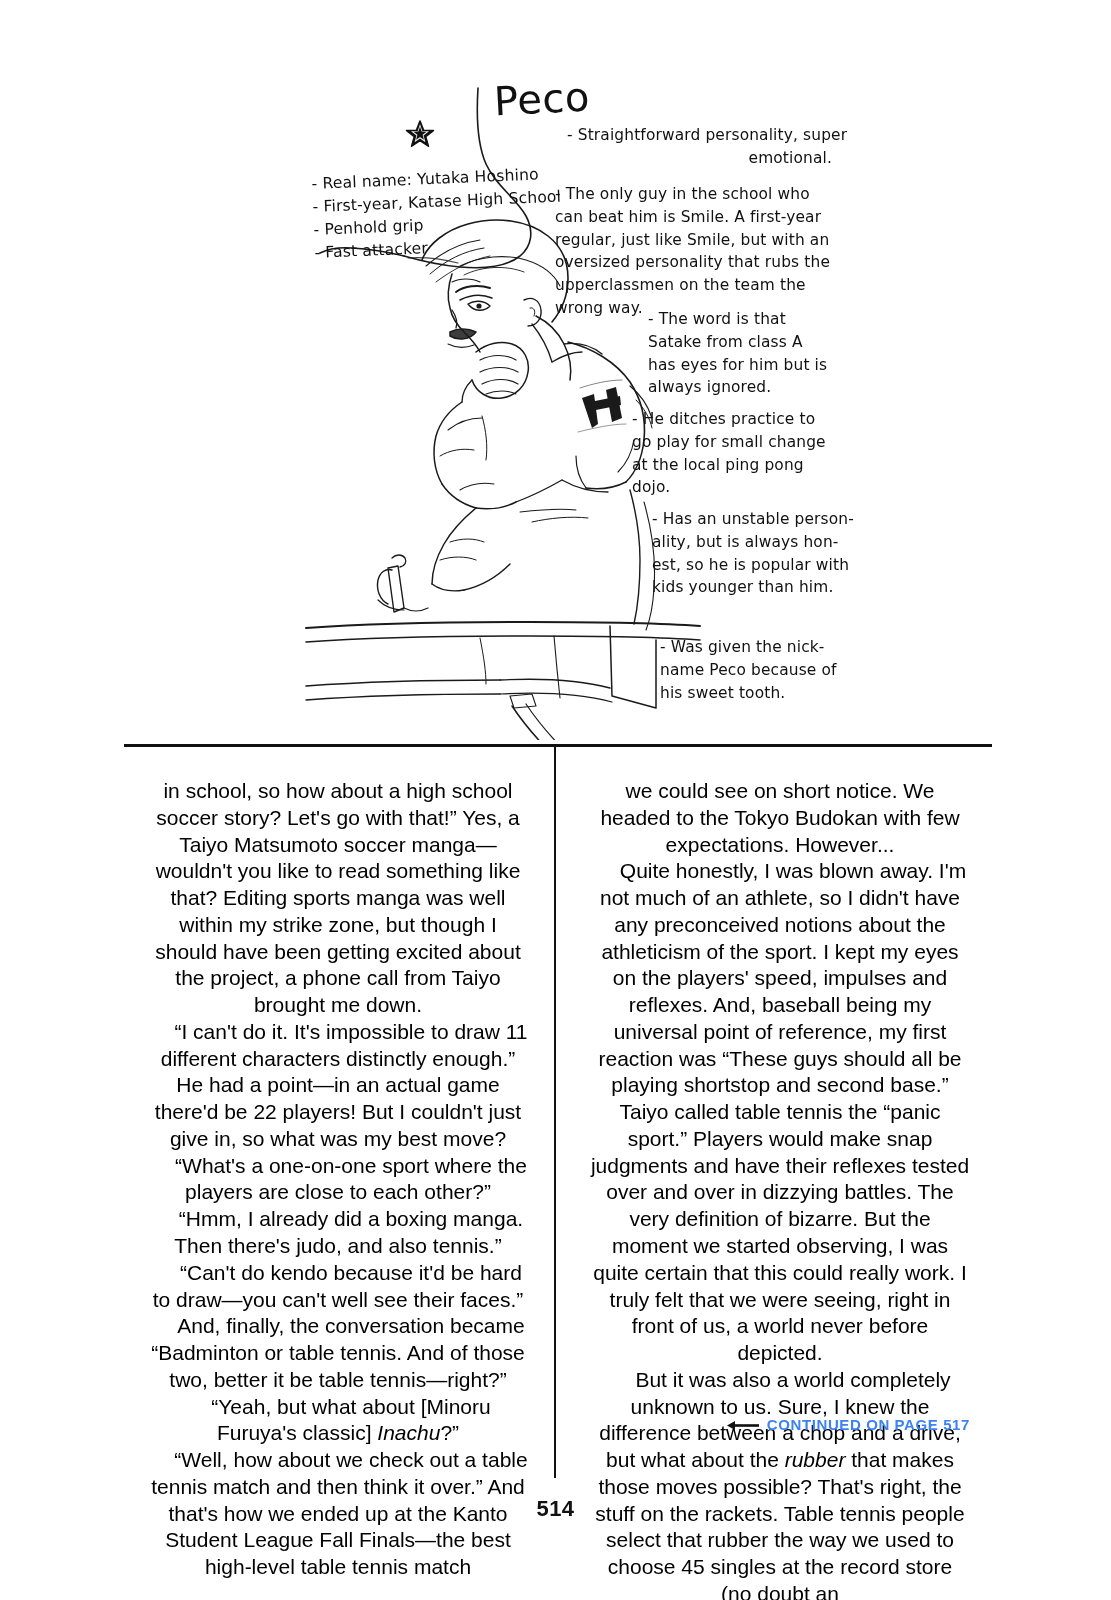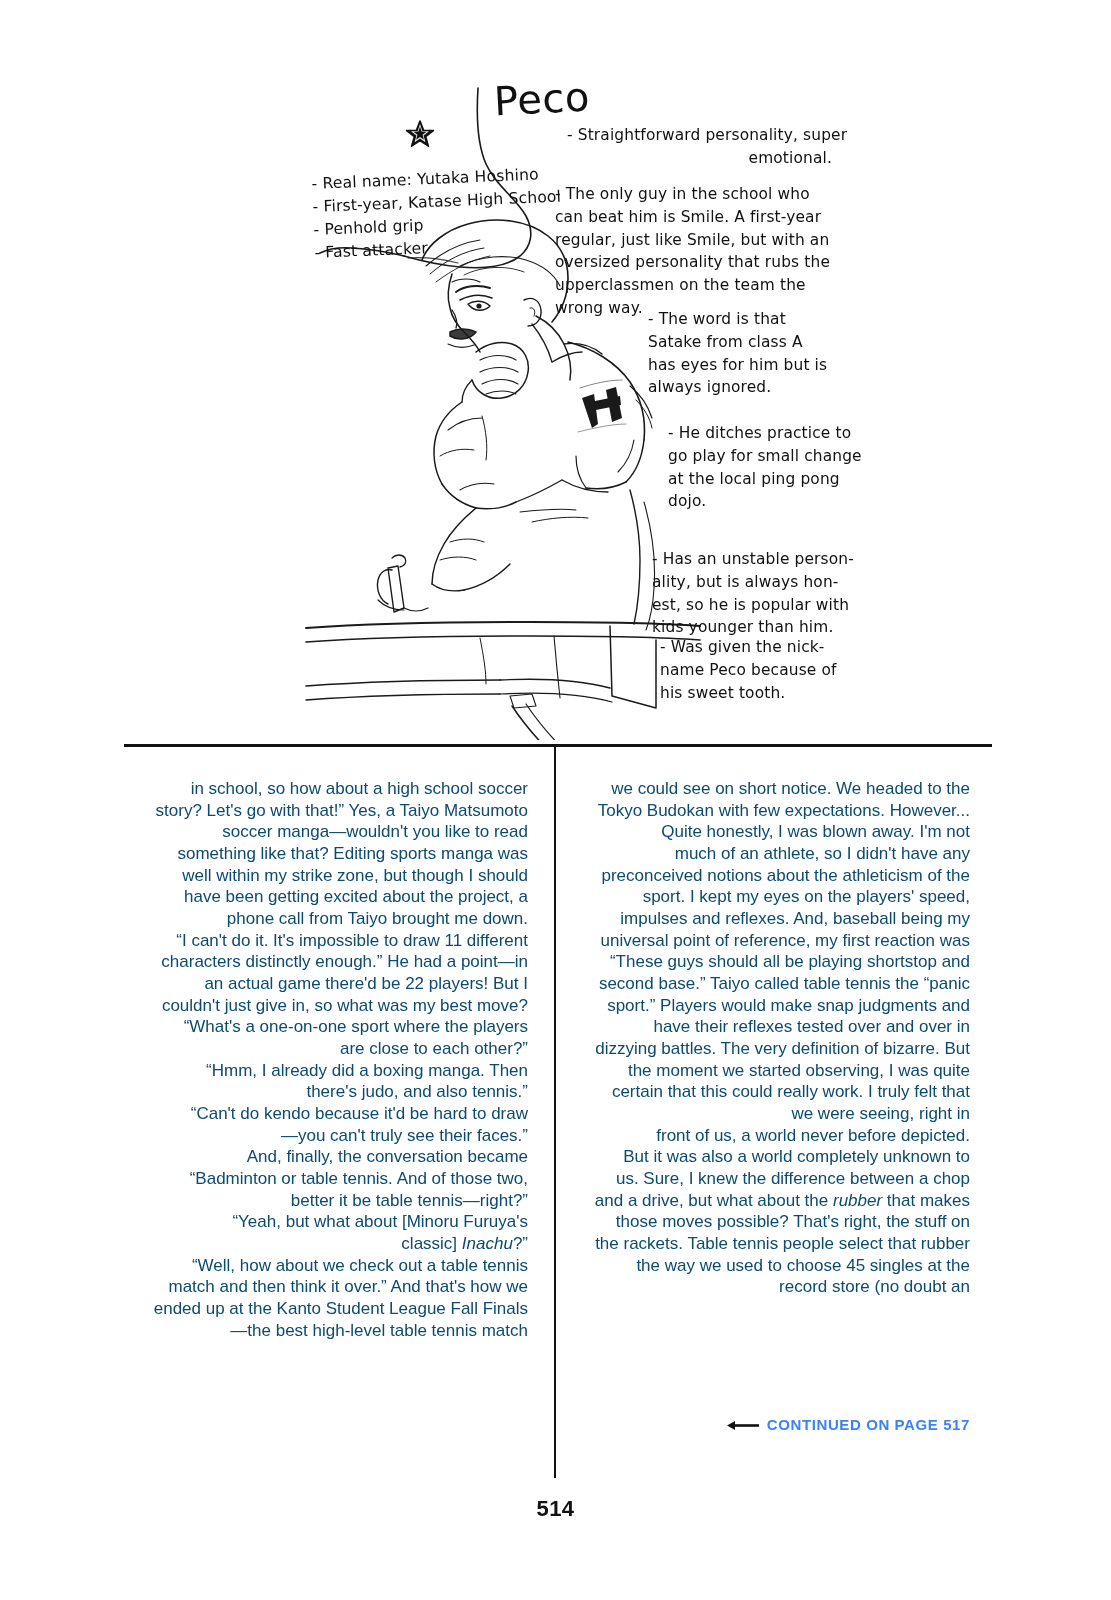--- a/index.html
+++ b/index.html
@@ -56,22 +56,22 @@
     letter-spacing: 0.15px;
   }
   .note-block .note-line { display: block; white-space: pre; }
 
   #notes-left { left: 313px; top: 168px; width: 235px; transform: rotate(-2.4deg); }
   #notes-left .note-line { font-size: 15.6px; }
 
   #note-1 { left: 567px; top: 124px; width: 265px; text-align: right; }
   #note-2 { left: 555px; top: 183px; width: 265px; }
   #note-3 { left: 648px; top: 308px; width: 190px; }
-  #note-4 { left: 668px; top: 408px; width: 190px; margin-top: 14px; }
-  #note-5 { left: 652px; top: 508px; width: 195px; margin-top: 40px; }
+  #note-4 { left: 632px; top: 408px; width: 190px; }
+  #note-5 { left: 652px; top: 508px; width: 195px; }
   #note-6 { left: 660px; top: 608px; width: 180px; margin-top: 28px; }
 
   #star-glyph {
     position: absolute;
     left: 404px;
     top: 118px;
     width: 32px;
     height: 32px;
   }
 
@@ -95,24 +95,24 @@
     left: 430px;
     top: 3px;
     width: 2px;
     height: 731px;
     background: #111;
   }
   .article-col {
     position: absolute;
     top: 34px;
     width: 380px;
-    font-size: 17px;
+    font-size: 21px;
     line-height: 1.275;
-    color: #0c4a6e;
-    text-align: right;
+    color: #000000;
+    text-align: center;
   }
   #col-left  { left: 24px; }
   #col-right { left: 466px; }
 
   .para { margin: 0; }
   .para.indent { text-indent: 26px; }
   .para .it { font-style: italic; }
 
   #continued-note {
     position: absolute;
@@ -317,21 +317,21 @@
 <div id="article">
 
   <div id="article-rule"></div>
   <div id="column-divider"></div>
 
   <div class="article-col" id="col-left">
     <p class="para">in school, so how about a high school soccer story? Let's go with that!” Yes, a Taiyo Matsumoto soccer manga—wouldn't you like to read something like that? Editing sports manga was well within my strike zone, but though I should have been getting excited about the project, a phone call from Taiyo brought me down.</p>
     <p class="para indent">“I can't do it. It's impossible to draw 11 different characters distinctly enough.” He had a point—in an actual game there'd be 22 players! But I couldn't just give in, so what was my best move?</p>
     <p class="para indent">“What's a one-on-one sport where the players are close to each other?”</p>
     <p class="para indent">“Hmm, I already did a boxing manga. Then there's judo, and also tennis.”</p>
-    <p class="para indent">“Can't do kendo because it'd be hard to draw—you can't truly see their faces.”</p>
+    <p class="para indent">“Can't do kendo because it'd be hard to draw—you can't well see their faces.”</p>
     <p class="para indent">And, finally, the conversation became “Badminton or table tennis. And of those two, better it be table tennis—right?”</p>
     <p class="para indent" id="left-para-italic">“Yeah, but what about [Minoru Furuya's classic] <span class="it">Inachu</span>?”</p>
     <p class="para indent">“Well, how about we check out a table tennis match and then think it over.” And that's how we ended up at the Kanto Student League Fall Finals—the best high-level table tennis match</p>
   </div>
 
   <div class="article-col" id="col-right">
     <p class="para">we could see on short notice. We headed to the Tokyo Budokan with few expectations. However...</p>
     <p class="para indent">Quite honestly, I was blown away. I'm not much of an athlete, so I didn't have any preconceived notions about the athleticism of the sport. I kept my eyes on the players' speed, impulses and reflexes. And, baseball being my universal point of reference, my first reaction was “These guys should all be playing shortstop and second base.” Taiyo called table tennis the “panic sport.” Players would make snap judgments and have their reflexes tested over and over in dizzying battles. The very definition of bizarre. But the moment we started observing, I was quite certain that this could really work. I truly felt that we were seeing, right in</p>
     <p class="para">front of us, a world never before depicted.</p>
     <p class="para indent" id="right-para-italic">But it was also a world completely unknown to us. Sure, I knew the difference between a chop and a drive, but what about the <span class="it">rubber</span> that makes those moves possible? That's right, the stuff on the rackets. Table tennis people select that rubber the way we used to choose 45 singles at the record store (no doubt an</p>

